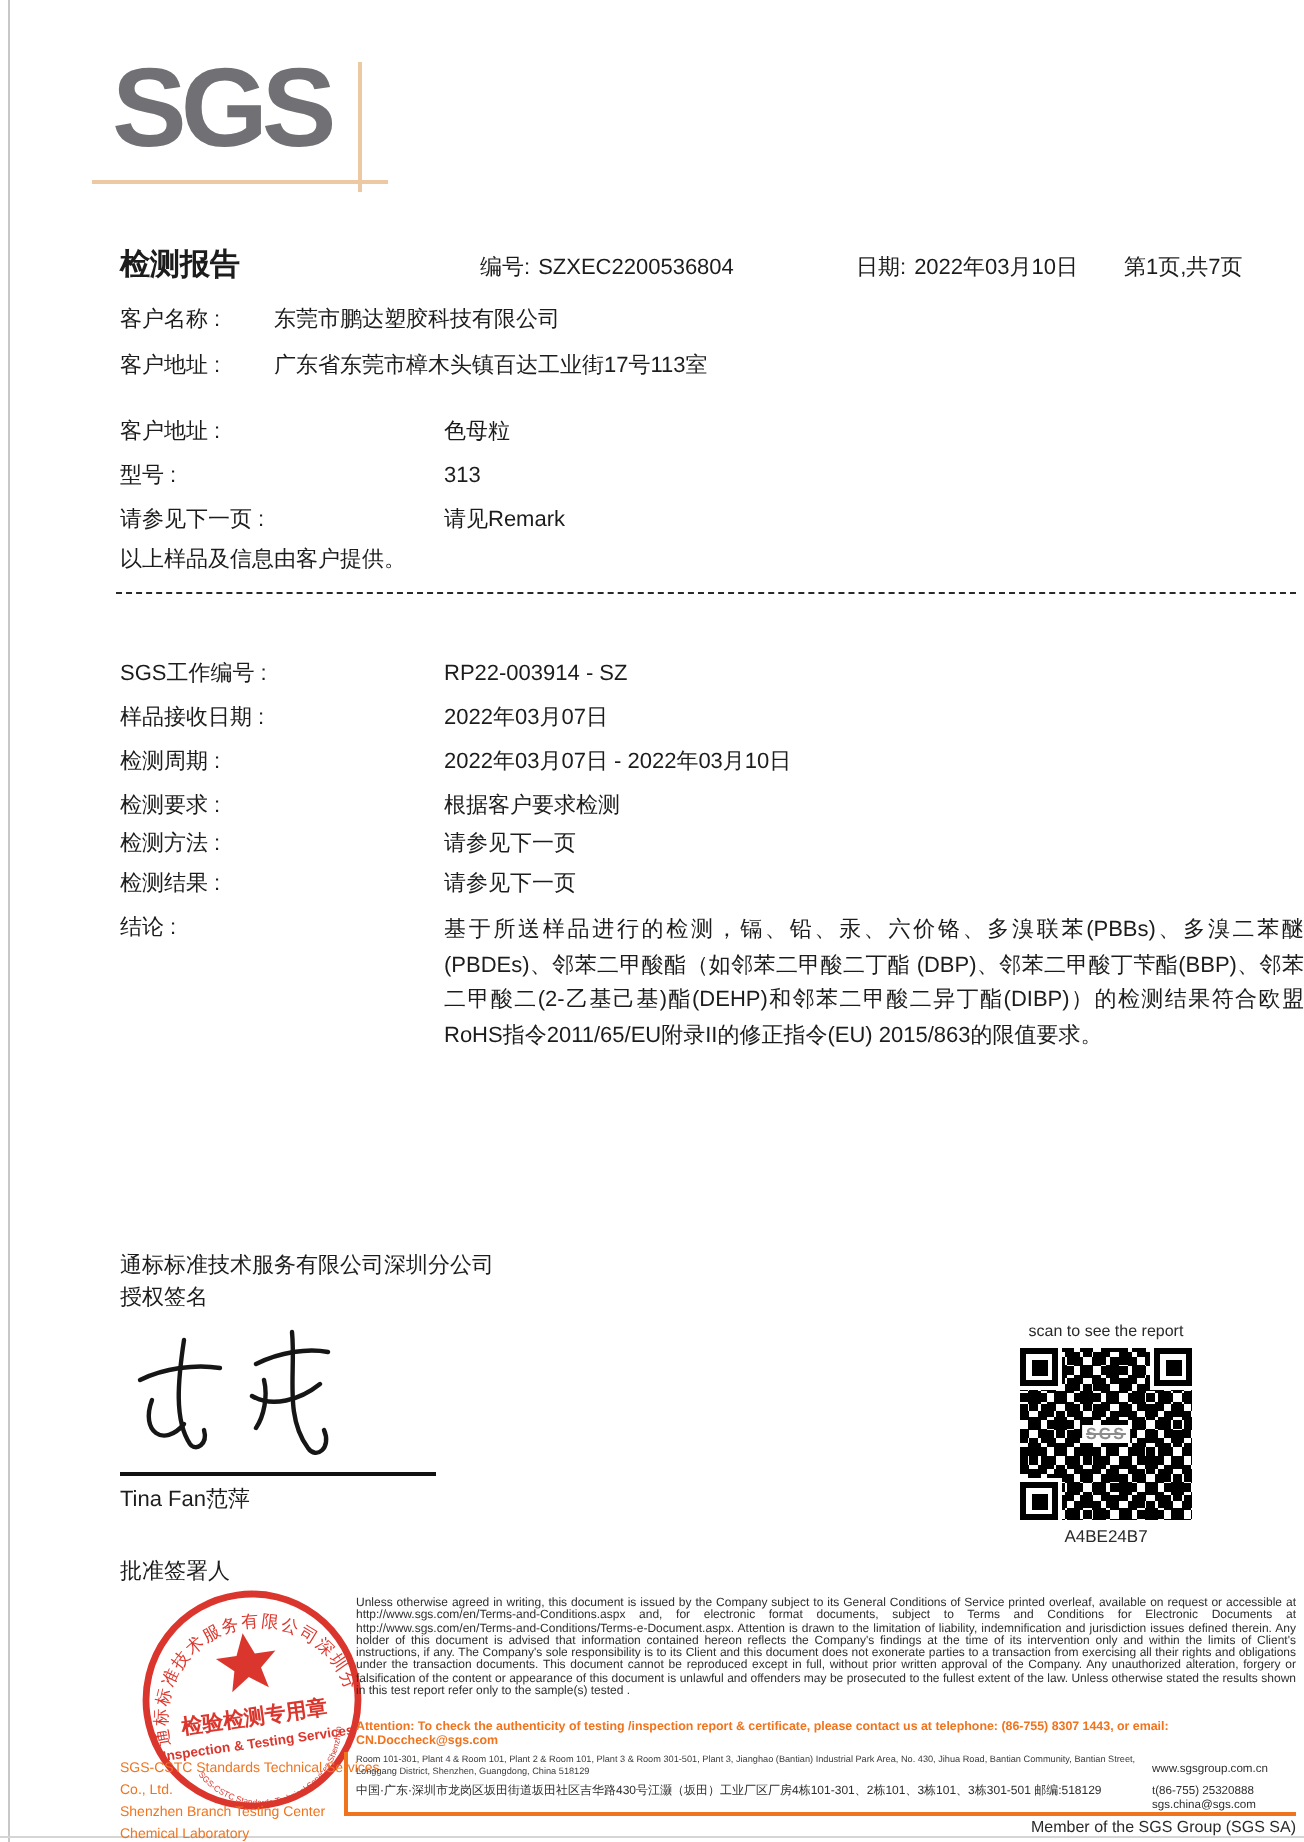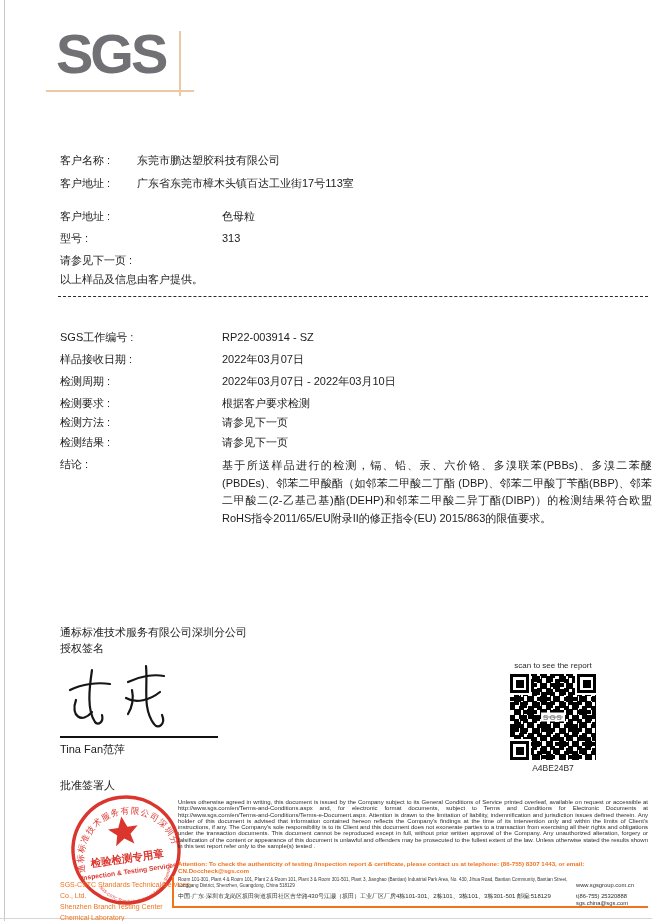--- a/index.html
+++ b/index.html
@@ -83,40 +83,47 @@
 <body>
 
 <div class="page">
   <div class="edge-left"></div>
   <div class="edge-bottom"></div>
 
   <div class="logo">SGS</div>
   <div class="logo-hline"></div>
   <div class="logo-vline"></div>
 
+  <div class="title-row">
+    <span class="doc-title">检测报告</span>
+    <span class="rep-no"><span class="lbl">编号:</span><span>SZXEC2200536804</span></span>
+    <span class="rep-date"><span class="lbl">日期:</span><span>2022年03月10日</span></span>
+    <span class="rep-page">第1页,共7页</span>
+  </div>
 
   <div class="frow" style="top:153px">
     <span class="flab-s">客户名称 :</span>
     <span class="fval">东莞市鹏达塑胶科技有限公司</span>
   </div>
   <div class="frow" style="top:176px">
     <span class="flab-s">客户地址 :</span>
     <span class="fval">广东省东莞市樟木头镇百达工业街17号113室</span>
   </div>
 
   <div class="frow" style="top:209px">
     <span class="flab-l">客户地址 :</span>
     <span class="fval">色母粒</span>
   </div>
   <div class="frow" style="top:231px">
     <span class="flab-l">型号 :</span>
     <span class="fval">313</span>
   </div>
   <div class="frow" style="top:253px">
     <span class="flab-l">请参见下一页 :</span>
+    <span class="fval">请见Remark</span>
   </div>
   <div class="note-row" style="top:272px">以上样品及信息由客户提供。</div>
 
   <div class="dash-sep"></div>
 
   <div class="frow" style="top:330px">
     <span class="flab-l">SGS工作编号 :</span>
     <span class="fval">RP22-003914 - SZ</span>
   </div>
   <div class="frow" style="top:352px">
@@ -206,13 +213,14 @@
     </div>
     <div class="addr-row">
       <div class="addr-cn">中国·广东·深圳市龙岗区坂田街道坂田社区吉华路430号江灏（坂田）工业厂区厂房4栋101-301、2栋101、3栋101、3栋301-501 邮编:518129</div>
       <div class="addr-right phone-mail">
         <span>t(86-755) 25320888</span>
         <span>sgs.china@sgs.com</span>
       </div>
     </div>
   </div>
   <div class="orange-hline"></div>
+  <div class="member">Member of the SGS Group (SGS SA)</div>
 </div>
 
 </body></html>

